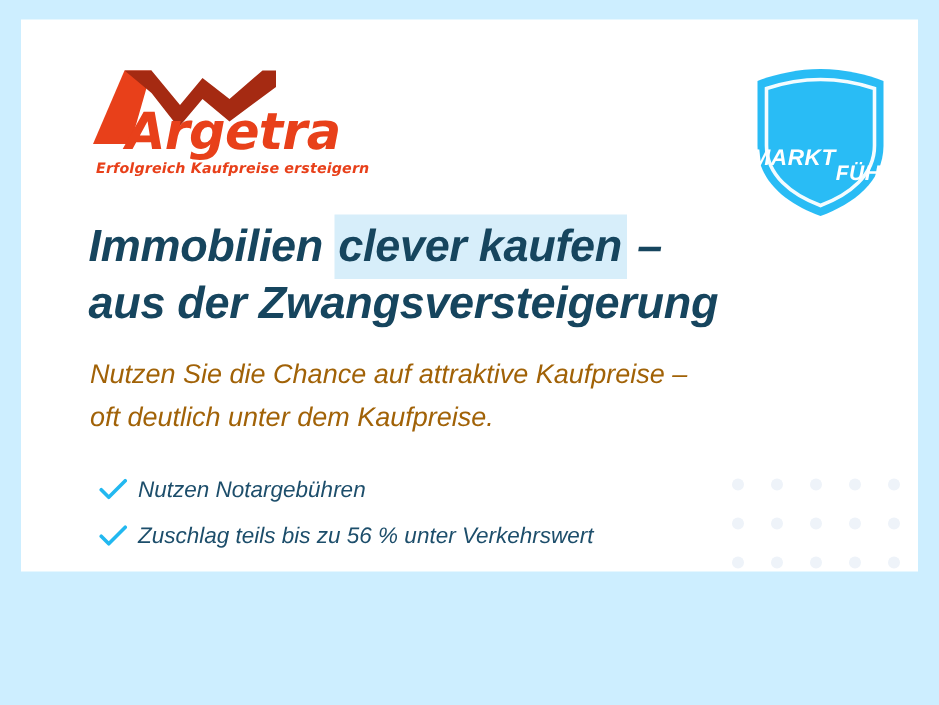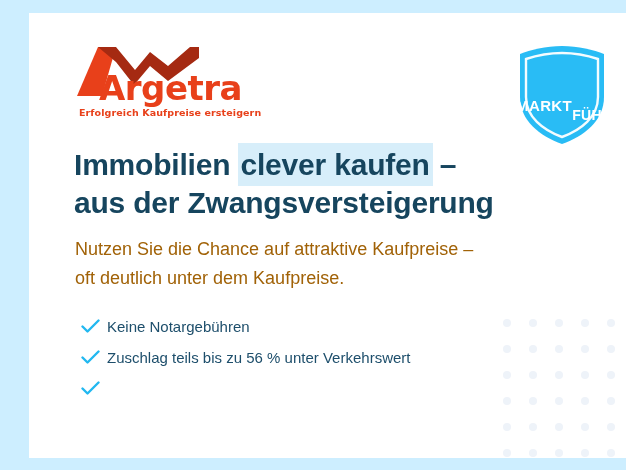--- a/index.html
+++ b/index.html
@@ -18,26 +18,27 @@
   .stage {
     position: relative;
     width: 626px;
     height: 470px;
     background: #cdeeff;
   }
 
   
   .card {
     position: absolute;
-    left: 29px;
+    left: 14px;
     top: 13px;
     width: 598px;
-    height: 445px;
+    height: 368px;
     background: #ffffff;
     overflow: hidden;
+    font-style: italic;
   }
 
   
   .dot-grid {
     position: absolute;
     right: 0px;
     top: 295px;
     width: 130px;
     height: 160px;
     pointer-events: none;
@@ -270,21 +271,21 @@
       <span>oft deutlich unter dem Kaufpreise.</span>
     </div>
 
     <div class="checklist">
       <div class="check-item">
         <span class="check-icon">
           <svg width="19" height="15" viewBox="0 0 19 15" xmlns="http://www.w3.org/2000/svg">
             <polyline points="1.5,7.5 6.5,12.5 17.5,1.5" fill="none" stroke="#22b8f0" stroke-width="2.4" stroke-linecap="round" stroke-linejoin="round"></polyline>
           </svg>
         </span>
-        <span class="check-label">Keine Notargebühren</span>
+        <span class="check-label">Nutzen Notargebühren</span>
       </div>
       <div class="check-item">
         <span class="check-icon">
           <svg width="19" height="15" viewBox="0 0 19 15" xmlns="http://www.w3.org/2000/svg">
             <polyline points="1.5,7.5 6.5,12.5 17.5,1.5" fill="none" stroke="#22b8f0" stroke-width="2.4" stroke-linecap="round" stroke-linejoin="round"></polyline>
           </svg>
         </span>
         <span class="check-label">Zuschlag teils bis zu 56 % unter Verkehrswert</span>
       </div>
       <div class="check-item">

